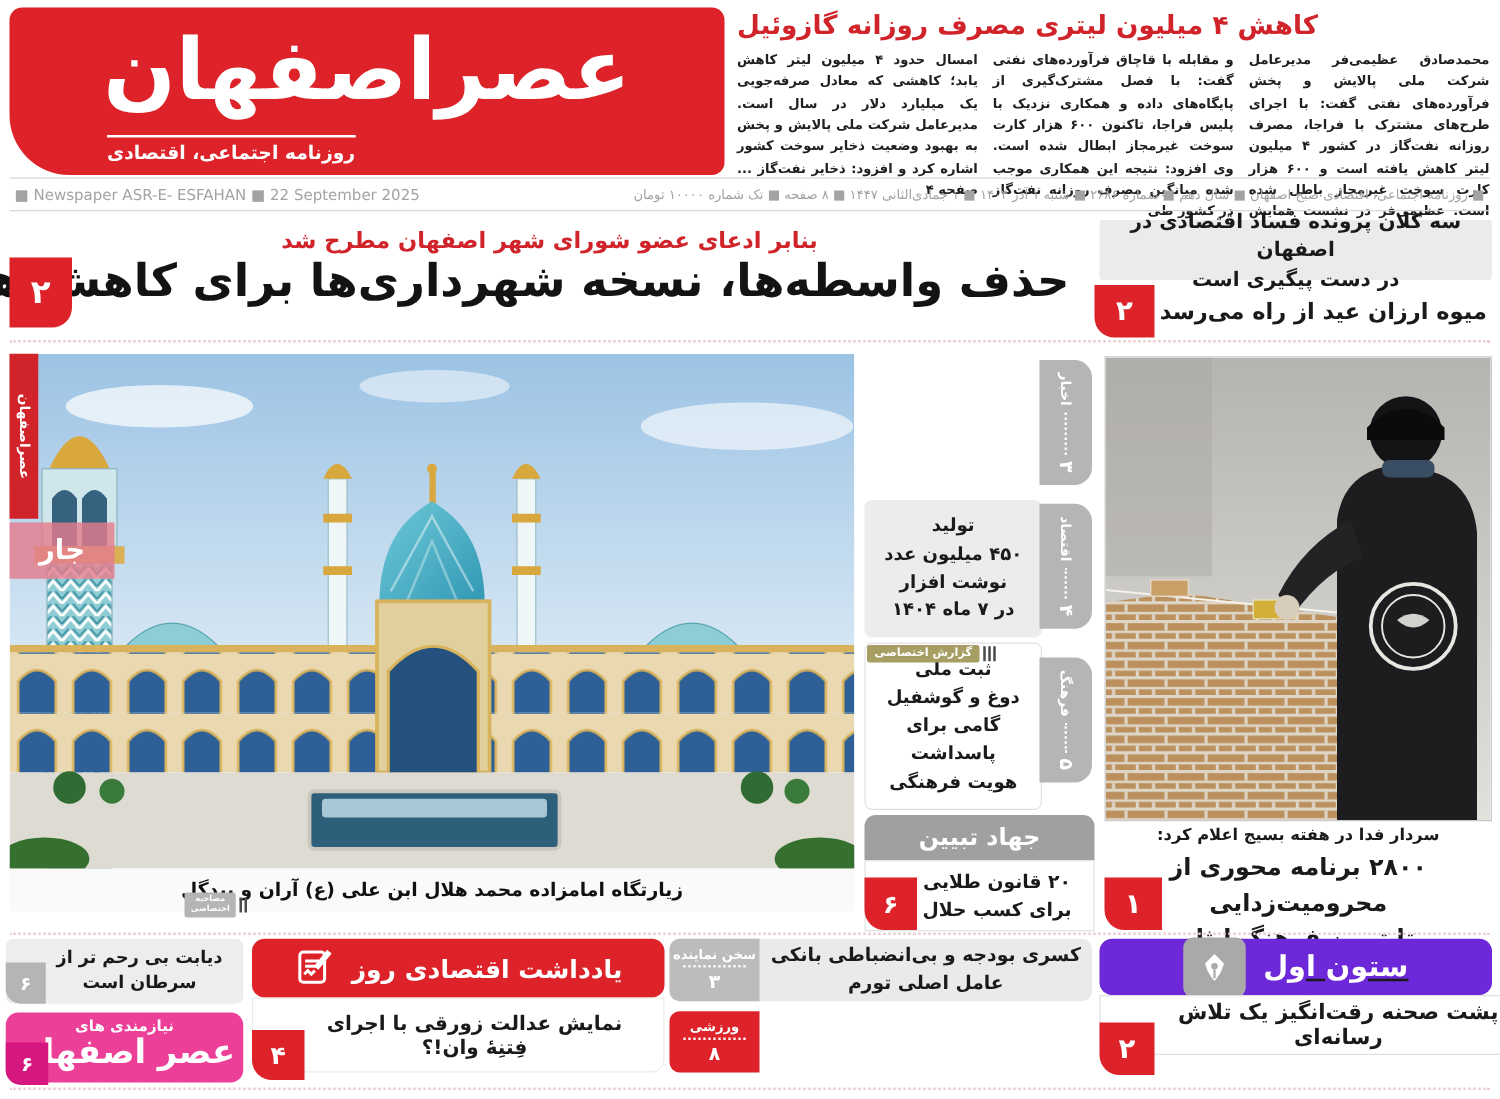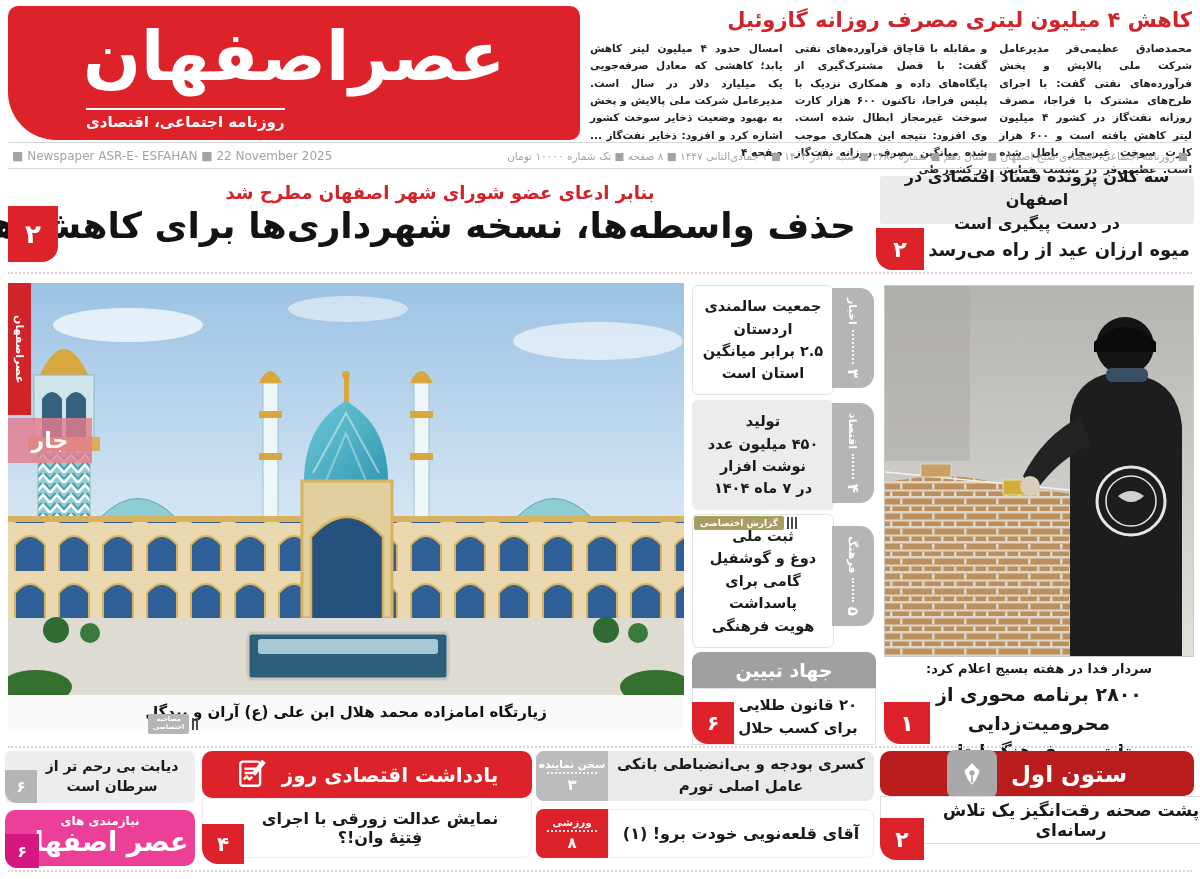--- a/index.html
+++ b/index.html
@@ -12,21 +12,21 @@
 
   
   .logo{left:8px;top:6px;width:572px;height:134px;background:#dd2329;border-radius:10px 10px 10px 48px;}
   .logo-title{position:absolute;left:0;right:0;top:8px;text-align:center;color:#fff;
               font-size:68px;font-weight:bold;line-height:1.25;}
   .logo-sub{position:absolute;left:78px;bottom:9px;color:#fff;font-size:15px;font-weight:bold;
             border-top:2px solid #fff;padding-top:3px;}
 
   
   .top-story{left:590px;top:8px;width:602px;height:132px;}
-  .ts-headline{text-align:right;color:#d0232a;font-size:21px;font-weight:bold;}
+  .ts-headline{text-align:left;color:#d0232a;font-size:21px;font-weight:bold;}
   .ts-cols{display:flex;gap:12px;margin-top:8px;}
   .ts-col{flex:1;font-size:10.5px;font-weight:bold;line-height:1.65;text-align:justify;color:#202020;}
 
   
   .info-bar{left:8px;top:142px;width:1184px;height:27px;border-top:1px solid #d8d8d8;border-bottom:1px solid #d8d8d8;
             display:flex;align-items:center;justify-content:space-between;direction:ltr;padding:0 4px;}
   .info-latin{font-size:12px;color:#a3a3a3;direction:ltr;}
   .info-persian{font-size:10.5px;color:#a3a3a3;direction:rtl;}
 
   
@@ -84,22 +84,22 @@
   .w-headline{left:884px;top:680px;width:310px;text-align:center;font-size:19px;font-weight:bold;line-height:1.5;}
   .badge-basij{left:884px;top:702px;width:46px;height:42px;font-size:22px;border-radius:0 0 0 16px;}
 
   
   .dotline{height:0;border-top:2px dotted #eccccc;}
   .sep-1{left:8px;top:272px;width:1184px;}
   .sep-2{left:8px;top:746px;width:1184px;}
   .sep-3{left:8px;top:870px;width:1184px;}
 
   
-  .setun-header{left:880px;top:751px;width:314px;height:45px;background:#b91c1c;border-radius:10px;
-                display:flex;align-items:center;justify-content:center;gap:14px;}
+  .setun-header{left:880px;top:751px;width:314px;height:45px;background:#6d28d9;border-radius:10px;
+                display:flex;align-items:center;justify-content:center;gap:14px;text-decoration:underline;}
   .setun-title{color:#fff;font-size:23px;font-weight:bold;}
   .icon-sq{width:50px;height:48px;background:#a9a9a9;border-radius:8px;display:flex;align-items:center;justify-content:center;}
   .setun-body{left:880px;top:796px;width:338px;height:48px;background:#fff;border:1px solid #e0e0e0;
               border-radius:0 0 10px 10px;font-size:17px;font-weight:bold;padding-left:44px;}
   .badge-setun{left:880px;top:818px;width:44px;height:42px;font-size:22px;border-radius:0 0 0 16px;}
 
   .sokhan-box{left:536px;top:751px;width:338px;height:50px;background:#eaeaea;border-radius:8px;}
   .htab{display:flex;flex-direction:column;align-items:center;justify-content:center;gap:2px;}
   .htab-label{color:#fff;font-size:10.5px;font-weight:bold;}
   .htab-dots{width:70%;border-top:2px dotted rgba(255,255,255,.9);}
@@ -144,21 +144,21 @@
   <div class="abs top-story">
     <div class="ts-headline">کاهش ۴ میلیون لیتری مصرف روزانه گازوئیل</div>
     <div class="ts-cols">
       <div class="ts-col">محمدصادق عظیمی‌فر مدیرعامل شرکت ملی پالایش و پخش فرآورده‌های نفتی گفت: با اجرای طرح‌های مشترک با فراجا، مصرف روزانه نفت‌گاز در کشور ۴ میلیون لیتر کاهش یافته است و ۶۰۰ هزار کارت سوخت غیرمجاز باطل شده است. عظیمی‌فر در نشست همایش ملی پیشگیری</div>
       <div class="ts-col">و مقابله با قاچاق فرآورده‌های نفتی گفت: با فصل مشترک‌گیری از پایگاه‌های داده و همکاری نزدیک با پلیس فراجا، تاکنون ۶۰۰ هزار کارت سوخت غیرمجاز ابطال شده است. وی افزود: نتیجه این همکاری موجب شده میانگین مصرف روزانه نفت‌گاز در کشور طی</div>
       <div class="ts-col"><span>امسال حدود ۴ میلیون لیتر کاهش یابد؛ کاهشی که معادل صرفه‌جویی یک میلیارد دلار در سال است. مدیرعامل شرکت ملی پالایش و پخش به بهبود وضعیت ذخایر سوخت کشور اشاره کرد و افزود: ذخایر نفت‌گاز ...</span> <b>صفحه ۴</b></div>
     </div>
   </div>
 
   <div class="abs info-bar">
-    <div class="info-latin">■ Newspaper ASR-E- ESFAHAN ■ 22 November 2025</div>
+    <div class="info-latin">■ Newspaper ASR-E- ESFAHAN ■ 22 September 2025</div>
     <div class="info-persian">■ روزنامه اجتماعی، اقتصادی صبح اصفهان ■ سال دهم ■ شماره ۲۶۸۶ ■ شنبه ۱ آذر ۱۴۰۴ ■ ۱ جمادی‌الثانی ۱۴۴۷ ■ ۸ صفحه ■ تک شماره ۱۰۰۰۰ تومان</div>
   </div>
 
   <div class="abs kicker">بنابر ادعای عضو شورای شهر اصفهان مطرح شد</div>
   <div class="abs main-headline">حذف واسطه‌ها، نسخه شهرداری‌ها برای کاهش هزینه معیشت</div>
   <div class="abs badge badge-main">۲</div>
 
   <div class="abs corruption center prewrap">سه کلان پرونده فساد اقتصادی در اصفهان
 در دست پیگیری است</div>
   <div class="abs fruit-row">
@@ -239,24 +239,20 @@
       <circle cx="598" cy="347" r="13" fill="#2f6b33"></circle>
       <circle cx="630" cy="350" r="10" fill="#3a7a3a"></circle>
       <ellipse cx="28" cy="404" rx="36" ry="17" fill="#35702f"></ellipse>
       <ellipse cx="648" cy="404" rx="36" ry="17" fill="#35702f"></ellipse>
     </svg>
   </div>
   <div class="abs ribbon">عصراصفهان</div>
   <div class="abs watermark center">جار</div>
   <div class="abs mosque-caption center">زیارتگاه امامزاده محمد هلال ابن علی (ع) آران و بیدگل</div>
 
-  <div class="abs brief brief-1 center prewrap">جمعیت سالمندی
-اردستان
-۲.۵ برابر میانگین
-استان است</div>
   <div class="abs vtab vtab-1">
     <div class="vtab-inner">
       <span class="vtab-label">اخبار</span>
       <span class="vtab-dots"></span>
       <span class="vtab-num">۳</span>
     </div>
   </div>
 
   <div class="abs brief brief-2 center prewrap">تولید
 ۴۵۰ میلیون عدد
@@ -357,21 +353,20 @@
     <span class="htab-num">۳</span>
   </div>
   <div class="abs sokhan-text center prewrap">کسری بودجه و بی‌انضباطی بانکی
 عامل اصلی تورم</div>
 
   <div class="abs varzesh-tab htab">
     <span class="htab-label">ورزشی</span>
     <span class="htab-dots"></span>
     <span class="htab-num">۸</span>
   </div>
-  <div class="abs varzesh-body center">آقای قلعه‌نویی خودت برو! (۱)</div>
 
   <div class="abs yad-header">
     <span class="yad-title">یادداشت اقتصادی روز</span>
     <span>
       <svg width="34" height="34" viewBox="0 0 24 24" fill="none" stroke="#ffffff" stroke-width="1.7">
         <rect x="3" y="4" width="14" height="17" rx="2"></rect>
         <path d="M6 9 h8 M6 12 h6"></path>
         <path d="M5.5 16.5 l2 -2 2 2 2 -2"></path>
         <path d="M13.5 14 L21 4.8 l-2.6 -2.1 L11 12 Z" fill="#ffffff" stroke="none"></path>
       </svg>

